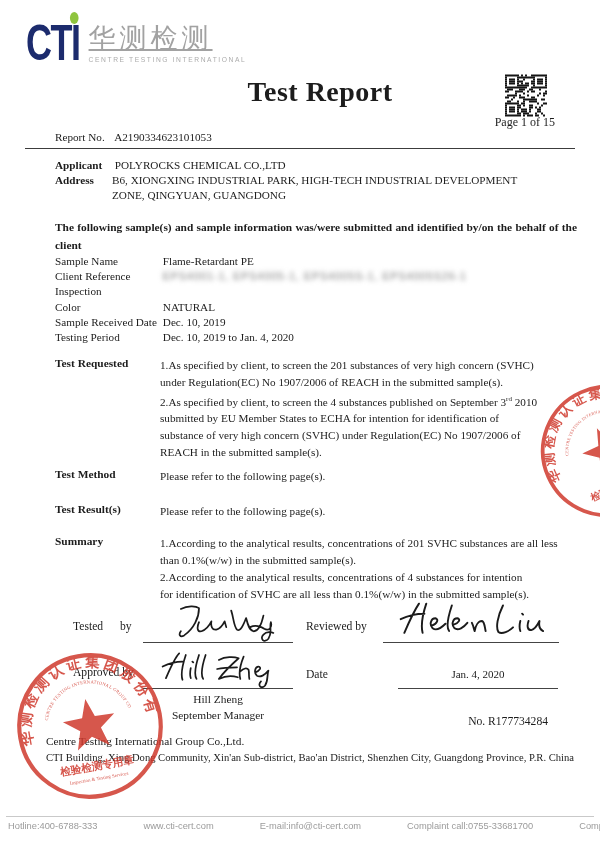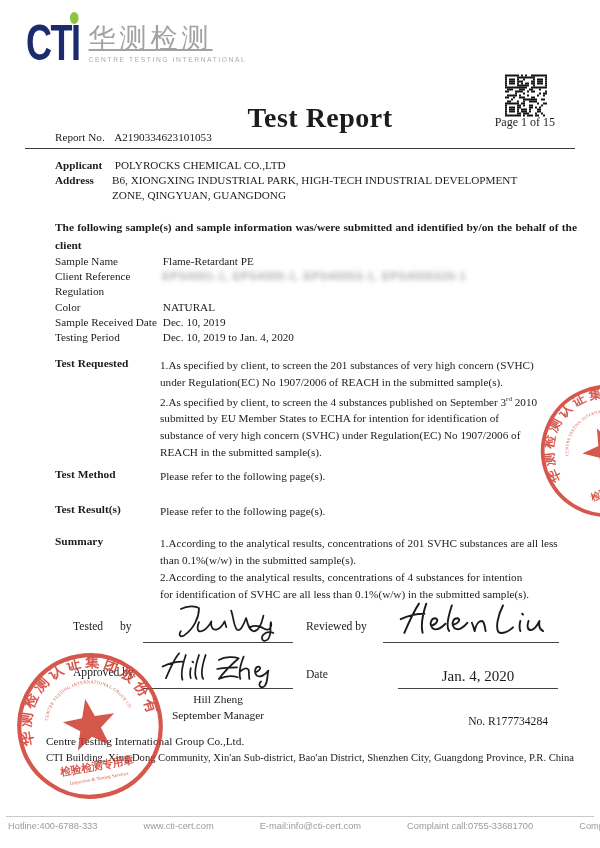--- a/index.html
+++ b/index.html
@@ -11,21 +11,21 @@
   
   .logo{left:26px;top:18px;display:flex;align-items:flex-start;}
   .cti{font-family:"Liberation Sans",sans-serif;font-weight:bold;color:#1c2b6d;
        font-size:50px;line-height:1;letter-spacing:-2px;position:relative;
        transform:scaleX(.72);transform-origin:left top;}
   .cti-dot{position:absolute;width:12px;height:12px;border-radius:50%;background:#8fc43e;top:-6px;right:2px;}
   .logo-cn-wrap{margin-left:-12px;padding-top:6px;}
   .logo-cn{font-size:27px;line-height:1.1;color:#a2a2a2;letter-spacing:4px;text-decoration:underline;}
   .logo-sub{font-family:"Liberation Sans",sans-serif;font-size:6.7px;letter-spacing:1.6px;color:#ababab;margin-top:2px;}
 
-  .title{left:0;right:0;top:102px;text-align:center;font-size:28px;font-weight:bold;letter-spacing:.5px;margin-left:40px;}
+  .title{left:0;right:0;top:76px;text-align:center;font-size:28px;font-weight:bold;letter-spacing:.5px;margin-left:40px;}
   .qr{left:505px;top:72px;}
   .qr svg{display:block;fill:#151515;}
   .page-label{right:45px;top:115px;font-size:12px;}
 
   .labelcol{display:inline-block;width:57px;font-weight:bold;}
   .rule{left:25px;right:25px;top:148px;border-top:1.2px solid #3c3c3c;height:0;}
 
   .intro{left:55px;top:219px;width:522px;font-weight:bold;font-size:11.4px;line-height:17.5px;}
   .jline{text-align:justify;text-align-last:justify;white-space:normal;}
 
@@ -35,21 +35,21 @@
            font-size:10.5px;letter-spacing:1px;}
 
   .sec-label{font-weight:bold;font-size:11.4px;white-space:nowrap;}
   .sec-lines{font-size:11.2px;line-height:16.8px;white-space:nowrap;}
   .sum-lines{line-height:17.1px;}
   sup{font-size:7px;}
 
   .sig-label{font-size:11.6px;white-space:nowrap;}
   .sigline{border-bottom:1.3px solid #444;}
   .sigline svg{display:block;stroke:#1b1b1b;stroke-width:2.1;fill:none;stroke-linecap:round;stroke-linejoin:round;}
-  .date-line{border-bottom:1.3px solid #444;text-align:center;font-size:15px;padding-top:16px;height:20px;}
+  .date-line{border-bottom:1.3px solid #444;text-align:center;font-size:11px;padding-top:16px;height:20px;}
   .approver{text-align:center;font-size:11.4px;line-height:15.5px;}
 
   .stamp{opacity:.84;}
   .stamp-right{left:538px;top:382px;width:138px;height:138px;transform:rotate(-24deg);z-index:6;}
   .stamp-bottom{left:14px;top:650px;width:152px;height:152px;transform:rotate(-10deg);z-index:6;}
   .stamp svg{display:block;width:100%;height:100%;}
 
   .no-number{right:52px;top:715px;font-size:11.6px;}
   .company{left:46px;top:735px;font-size:11.3px;white-space:nowrap;}
   .company-addr{left:46px;top:752px;font-size:10.6px;white-space:nowrap;}
@@ -330,21 +330,21 @@
 
   <div class="abs txt sample-rows">
     <div>
       <span class="samplecol">Sample Name</span>
       <span>Flame-Retardant PE</span>
     </div>
     <div>
       <span class="samplecol">Client Reference</span>
       <span class="blurred">EPS4001-1, EPS4005-1, EPS4005S-1, EPS4005S26-1</span>
     </div>
-    <div>Regulation</div>
+    <div>Inspection</div>
     <div>
       <span class="samplecol">Color</span>
       <span>NATURAL</span>
     </div>
     <div>
       <span class="samplecol">Sample Received Date</span>
       <span>Dec. 10, 2019</span>
     </div>
     <div>
       <span class="samplecol">Testing Period</span>

